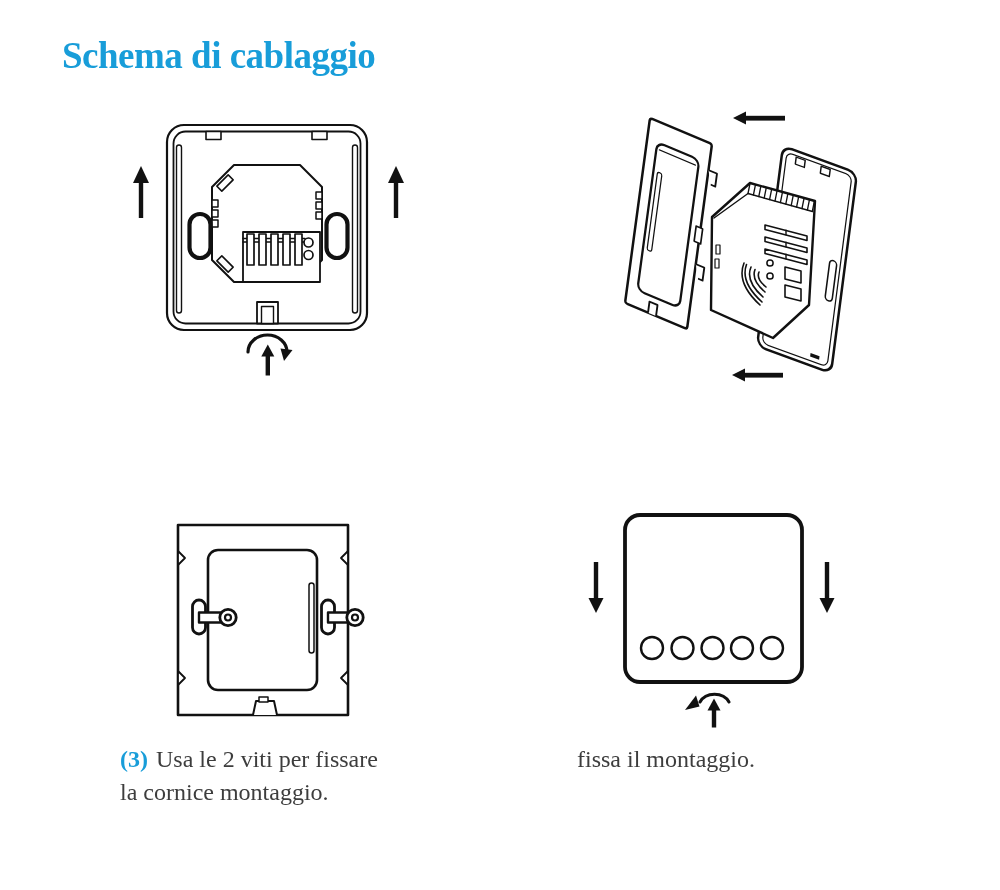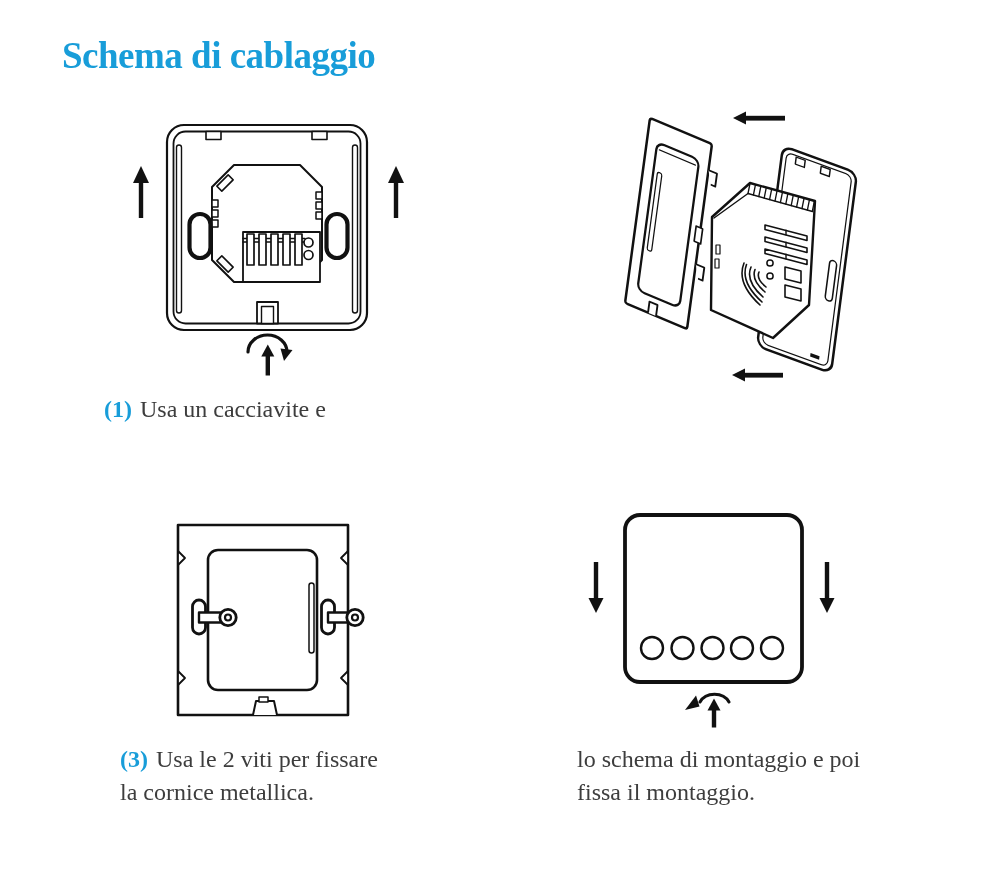--- a/index.html
+++ b/index.html
@@ -177,27 +177,25 @@
     </g>
     <g>
       <path class="ln" d="M130,197 A16,13.5 0 0 1 159,197" stroke-width="3.1"></path>
       <polygon class="b" points="115,205 126,190.5 129.5,201.5"></polygon>
       <polygon class="b" points="144,193.5 137.5,205.5 150.5,205.5"></polygon>
       <rect class="b" x="141.8" y="204.5" width="4.4" height="18"></rect>
     </g>
   </svg>
 
   <div class="caption" style="left:104px;top:393px">
-    <div><span class="num">(1)</span><span>Usa un cacciavite e</span></div>
   </div>
 
 
   <div class="caption" style="left:120px;top:743px">
     <div><span class="num">(3)</span><span>Usa le 2 viti per fissare</span></div>
-    <div>la cornice metallica.</div>
+    <div>la cornice montaggio.</div>
   </div>
 
   <div class="caption" style="left:577px;top:743px">
-    <div>lo schema di montaggio e poi</div>
     <div>fissa il montaggio.</div>
   </div>
 
 </div>
 
 </body></html>

